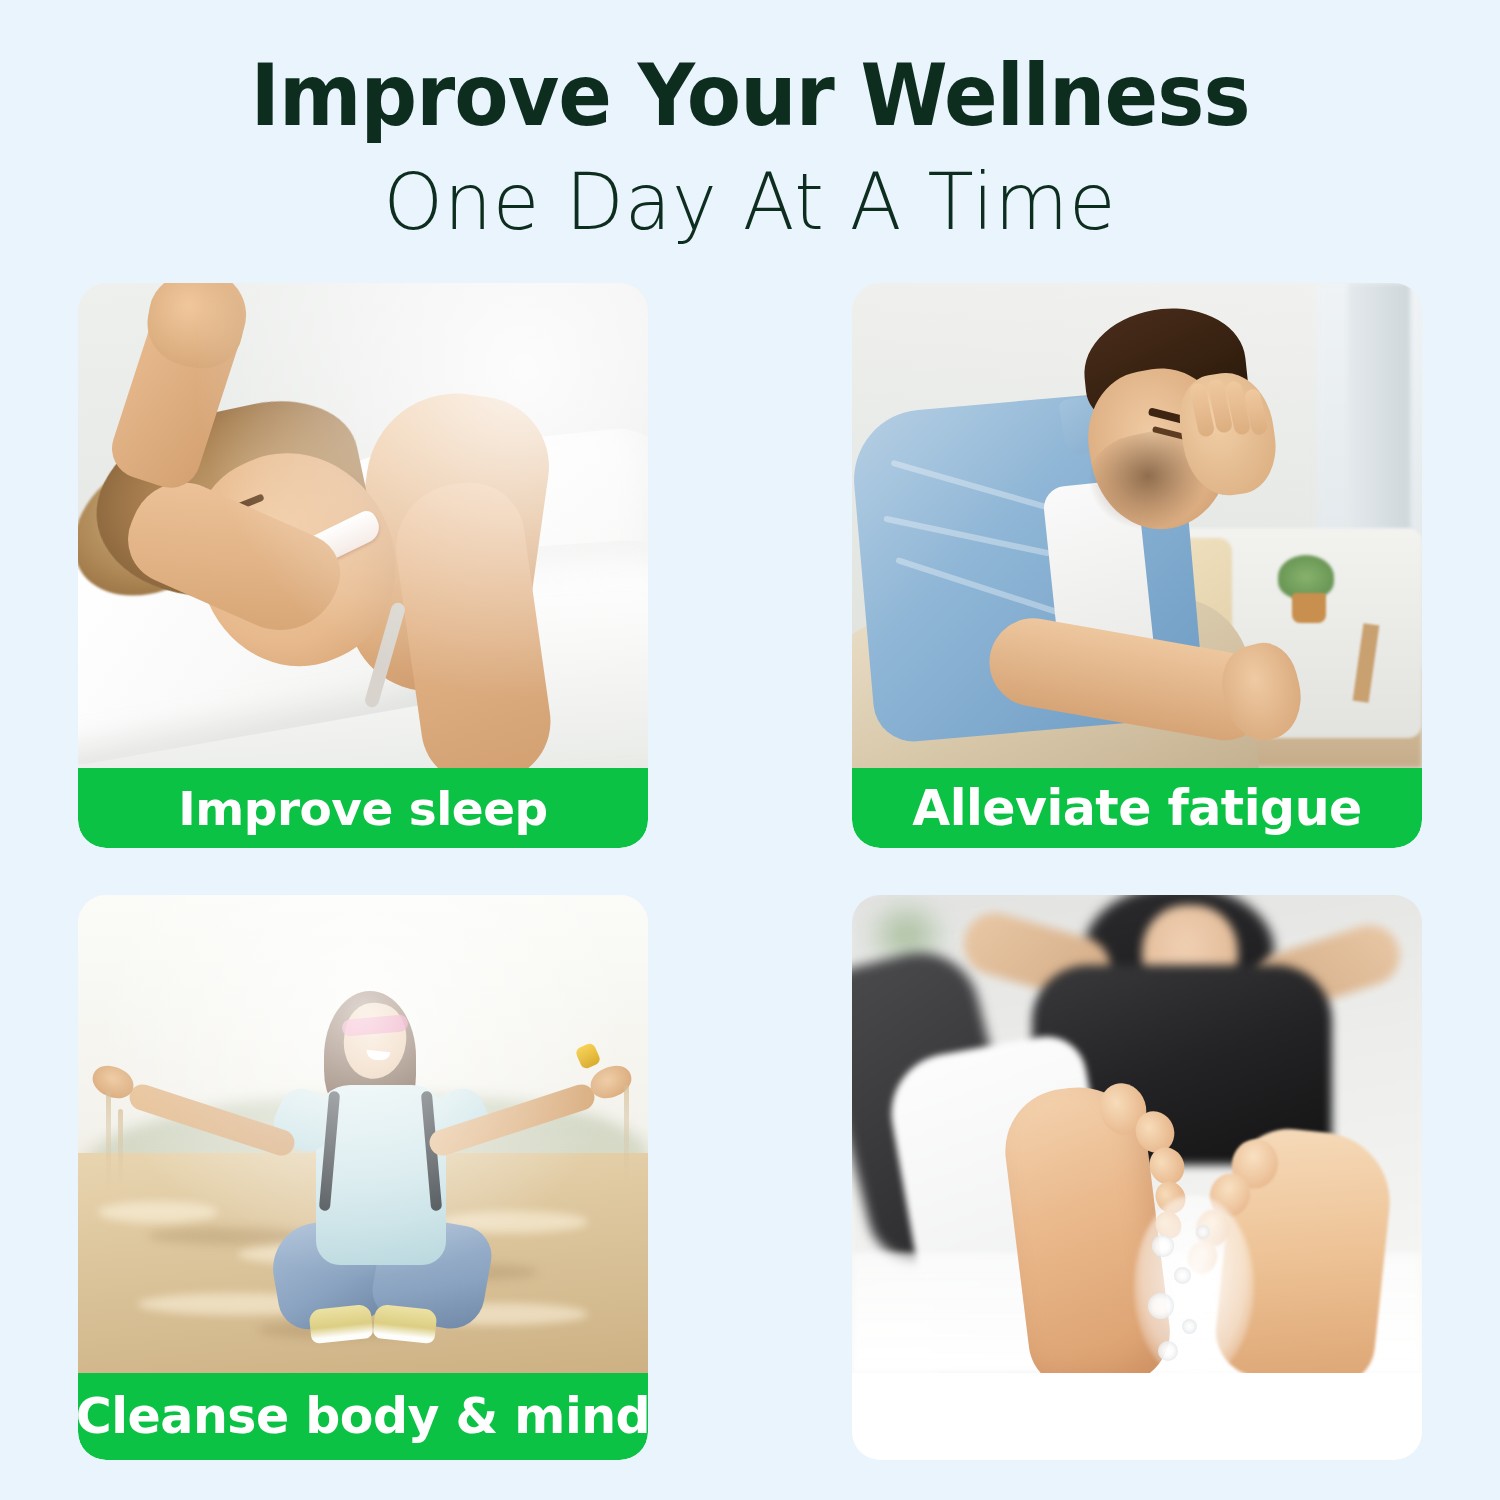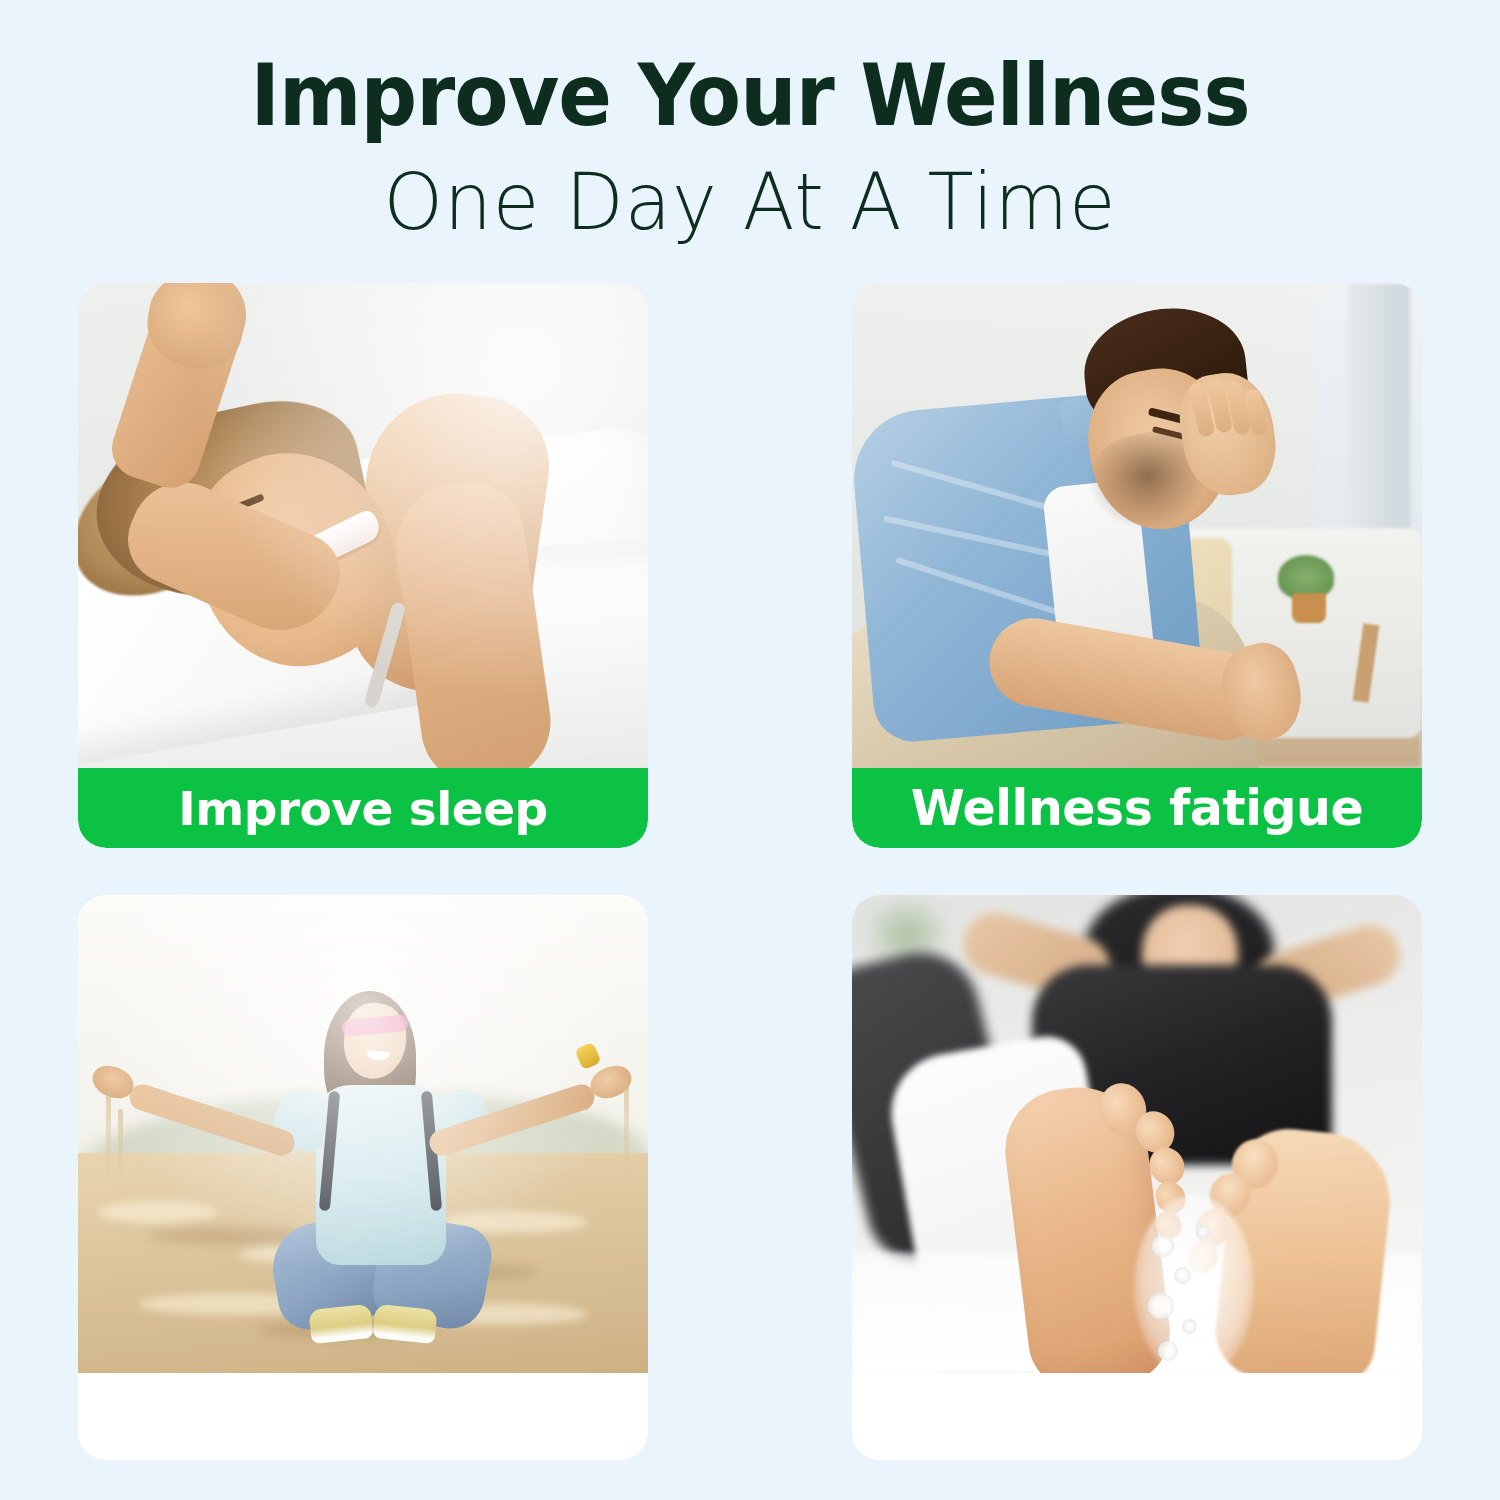--- a/index.html
+++ b/index.html
@@ -634,21 +634,21 @@
       <div class="eye-closed"></div>
       <div class="hand"></div>
       <div class="finger f1"></div>
       <div class="finger f2"></div>
       <div class="finger f3"></div>
       <div class="finger f4"></div>
       <div class="arm"></div>
       <div class="hand-low"></div>
     </div>
     <div class="label-bar">
-      <span class="label-text">Wellness fatigue</span>
+      <span class="label-text">Alleviate fatigue</span>
     </div>
   </div>
 
   <div class="card r2 c1">
     <div class="photo p3">
       <div class="sky"></div>
       <div class="hills"></div>
       <div class="sand"></div>
       <div class="sand-tex s1"></div>
       <div class="sand-tex s2"></div>
@@ -674,20 +674,23 @@
       <div class="hand r"></div>
       <div class="bracelet"></div>
       <div class="sandfall a"></div>
       <div class="sandfall b"></div>
       <div class="sandfall c"></div>
       <div class="face"></div>
       <div class="glasses"></div>
       <div class="smile"></div>
       <div class="haze"></div>
     </div>
+    <div class="label-bar">
+      <span class="label-text">Cleanse body &amp; mind</span>
+    </div>
   </div>
 
   <div class="card r2 c2">
     <div class="photo p4">
       <div class="bg"></div>
       <div class="green-blur"></div>
       <div class="woman-hair"></div>
       <div class="woman-face"></div>
       <div class="woman-arm-l"></div>
       <div class="woman-arm-r"></div>

